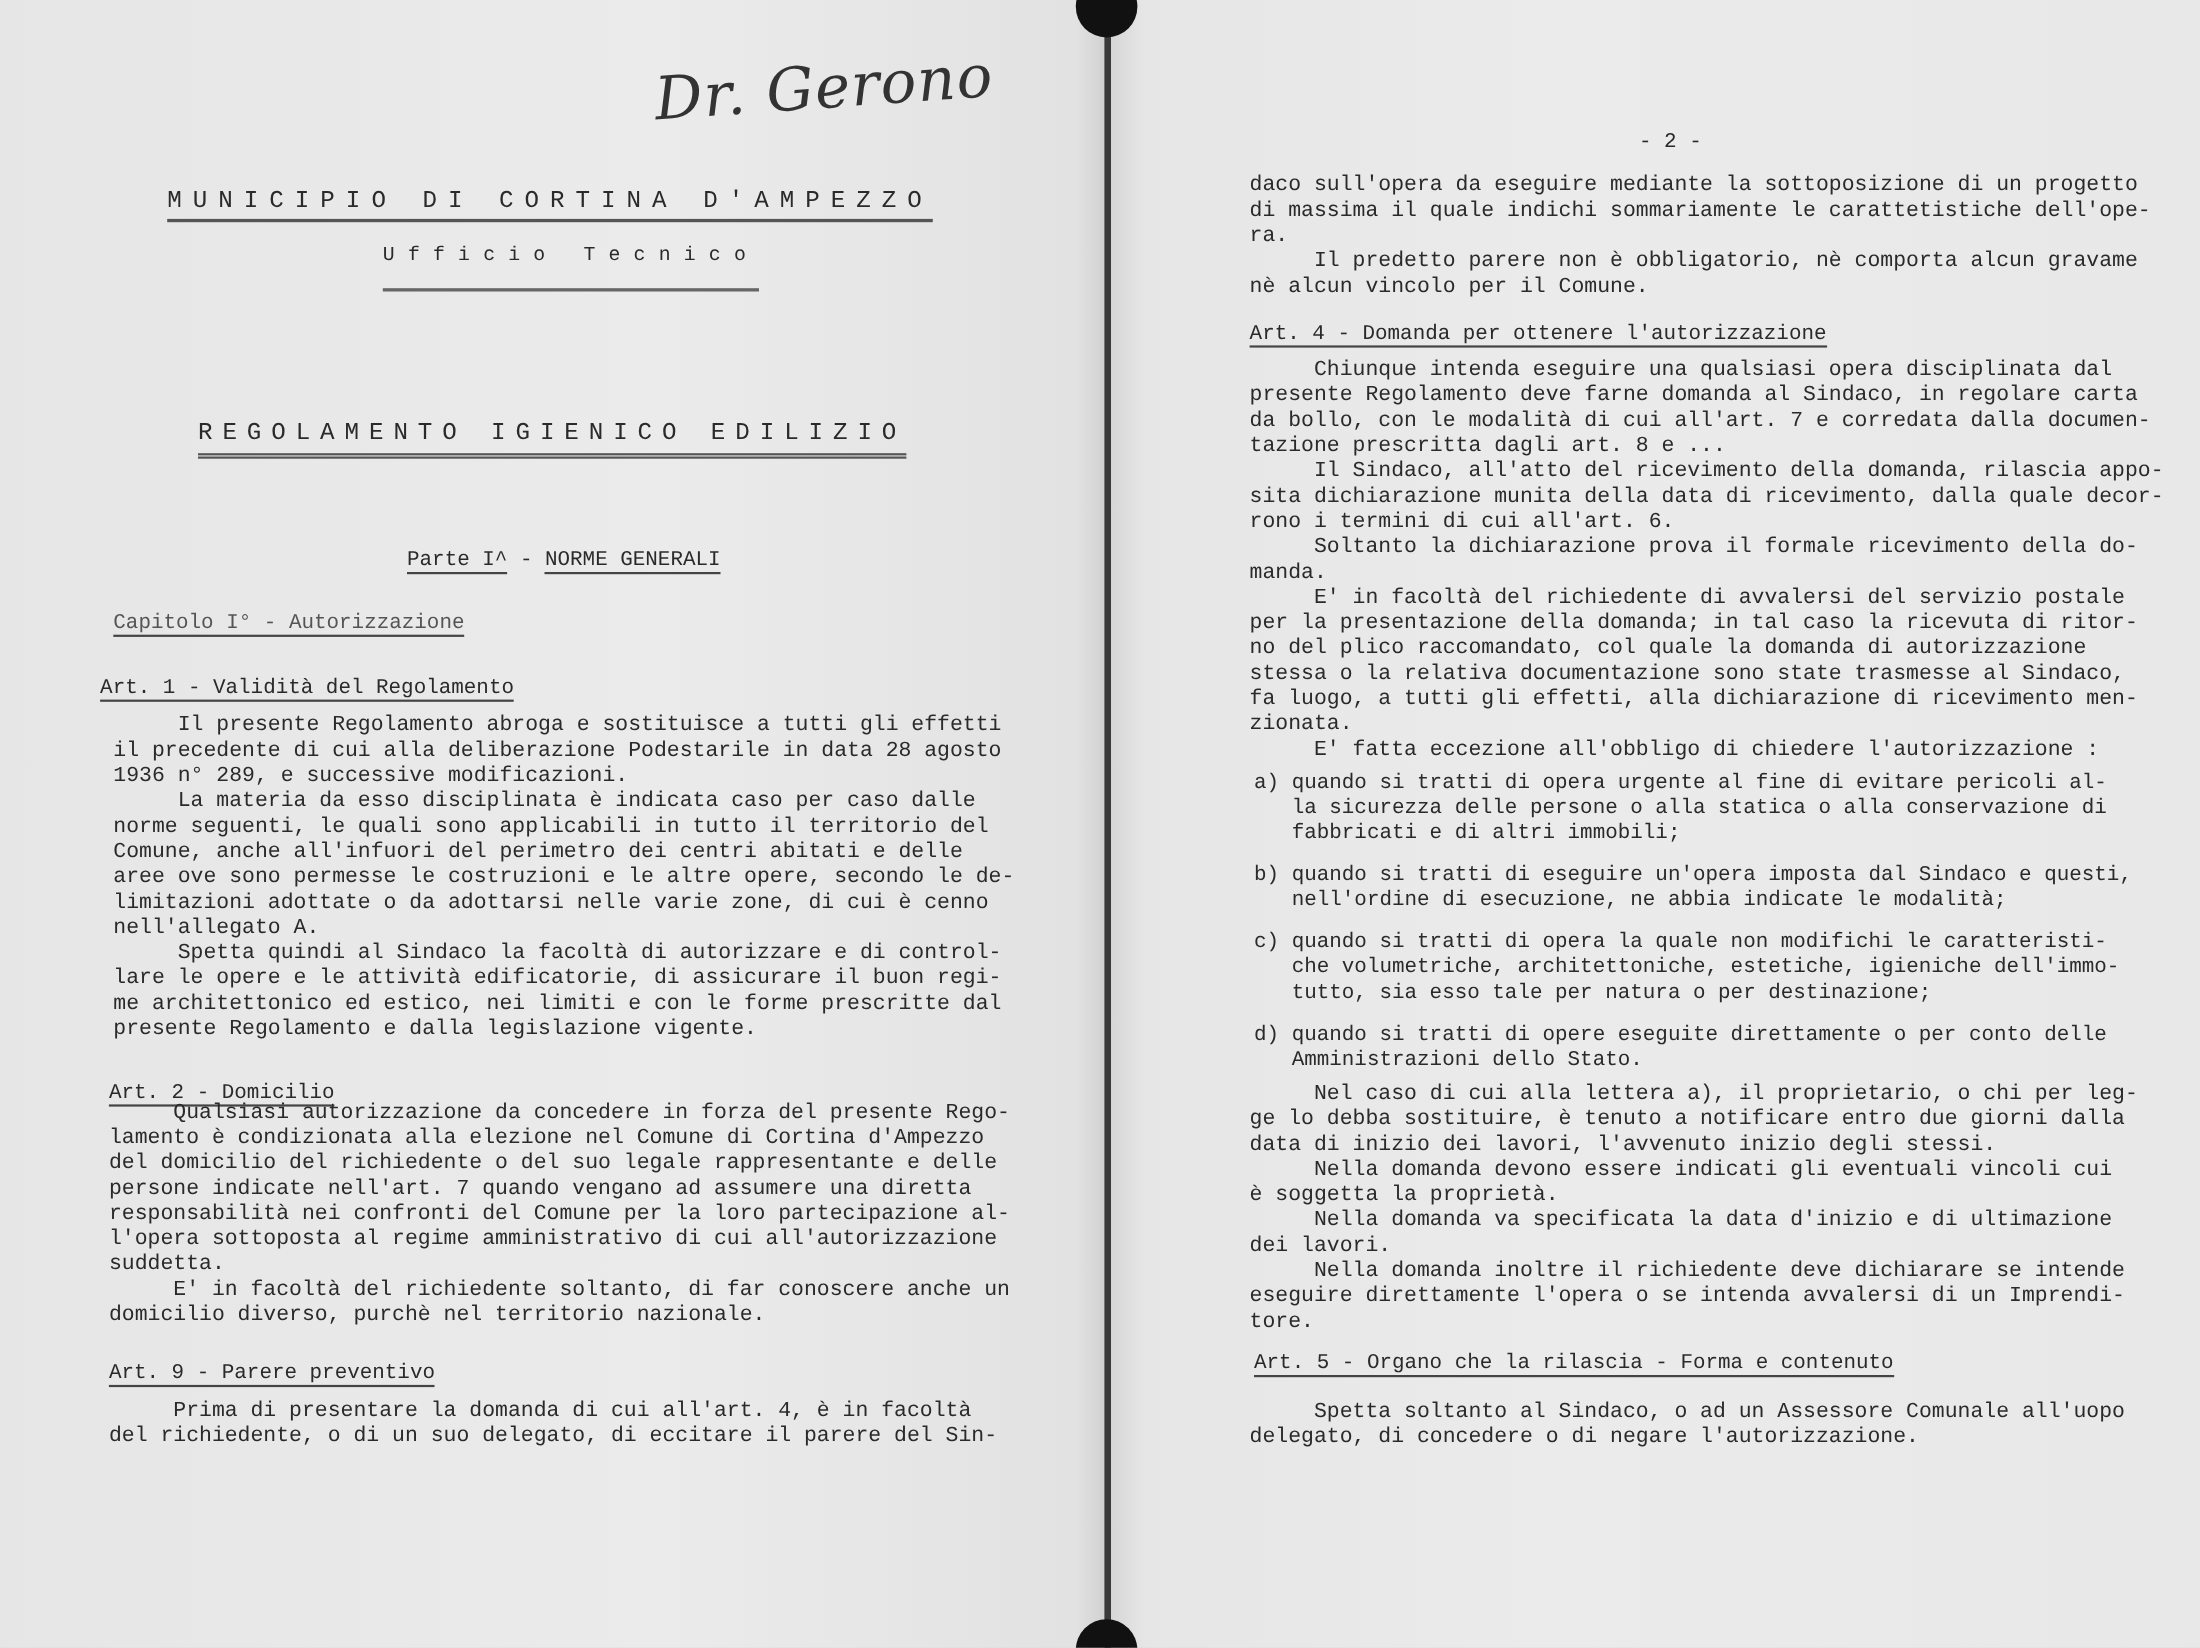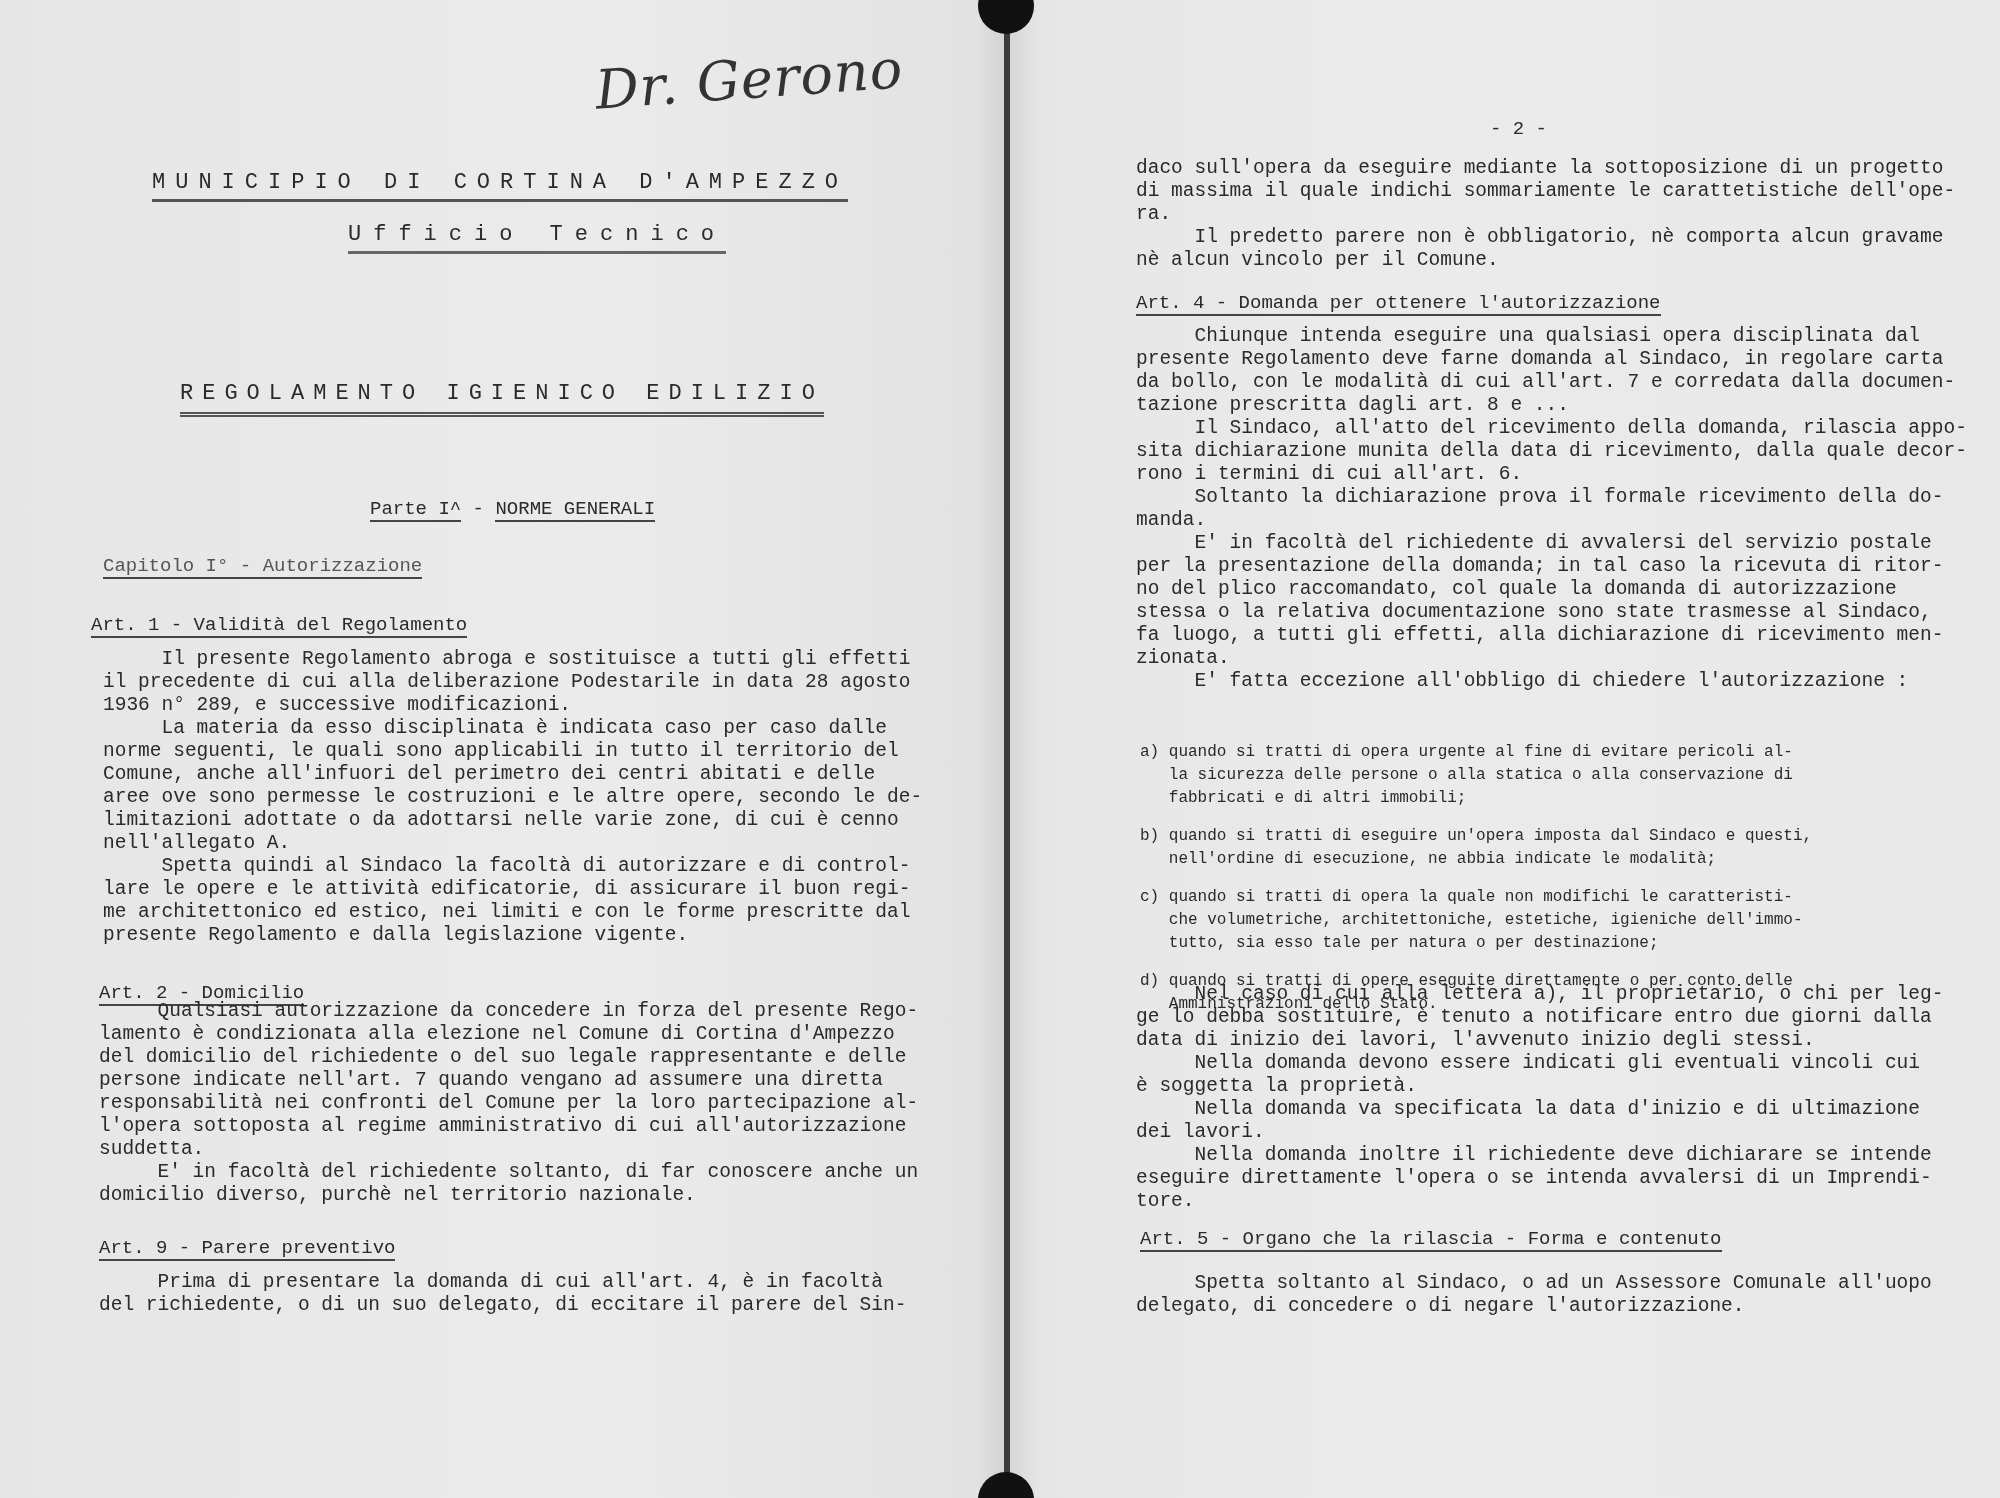--- a/index.html
+++ b/index.html
@@ -9,31 +9,31 @@
   .page.left{left:0;width:1008px;background:linear-gradient(90deg,#e6e6e6 0%,#ebebeb 60%,#e2e2e2 97%,#cfcfcf 100%);}
   .page.right{left:1010px;width:990px;background:linear-gradient(90deg,#d6d6d6 0%,#e6e6e6 3%,#ebebeb 40%,#e8e8e8 100%);}
   .gutter{position:absolute;left:1004px;top:0;width:6px;height:1498px;background:#3a3a3a;}
   .clip{position:absolute;left:978px;width:56px;height:56px;border-radius:50%;background:#111;}
   .clip.top{top:-22px;}
   .clip.bottom{top:1472px;}
   .signature{position:absolute;left:595px;top:48px;font-family:"DejaVu Serif",serif;font-style:italic;
        font-size:54px;color:#333;transform:rotate(-4deg);letter-spacing:1px;}
   .h-muni{position:absolute;left:152px;top:170px;font-size:22px;letter-spacing:10px;
        border-bottom:3px solid #555;padding-bottom:4px;}
-  .h-uff{position:absolute;left:348px;top:222px;font-size:22px;letter-spacing:12px;
-       border-bottom:3px solid #666;padding-bottom:4px;}
+  .h-uff{position:absolute;left:348px;top:222px;font-size:18px;letter-spacing:12px;
+       border-bottom:3px solid #666;padding-bottom:20px;}
   .h-reg{position:absolute;left:180px;top:381px;font-size:22px;letter-spacing:9px;
        border-bottom:5px double #555;padding-bottom:6px;}
   .h-parte{position:absolute;left:370px;top:498px;font-size:19px;}
   .u{border-bottom:2px solid #444;}
   .h-cap{position:absolute;left:103px;top:555px;font-size:19px;color:#555;}
   .art-h{position:absolute;font-size:19px;}
   .para{position:absolute;font-size:19.5px;line-height:23px;white-space:pre;}
   .pageno{position:absolute;left:1490px;top:118px;font-size:19px;}
-  .list{position:absolute;font-size:16px;line-height:23px;white-space:pre;margin-top:41px;}
+  .list{position:absolute;font-size:19px;line-height:23px;white-space:pre;}
 </style>
 </head>
 <body>
 
 <div class="page left">
   <div class="signature">Dr. Gerono</div>
   <div class="h-muni">MUNICIPIO DI CORTINA D'AMPEZZO</div>
   <div class="h-uff">Ufficio Tecnico</div>
   <div class="h-reg">REGOLAMENTO IGIENICO EDILIZIO</div>
   <div class="h-parte">

